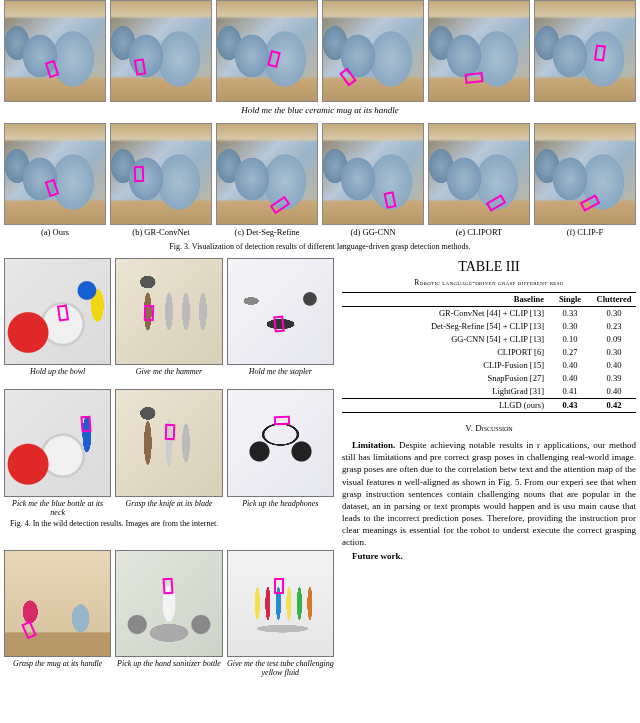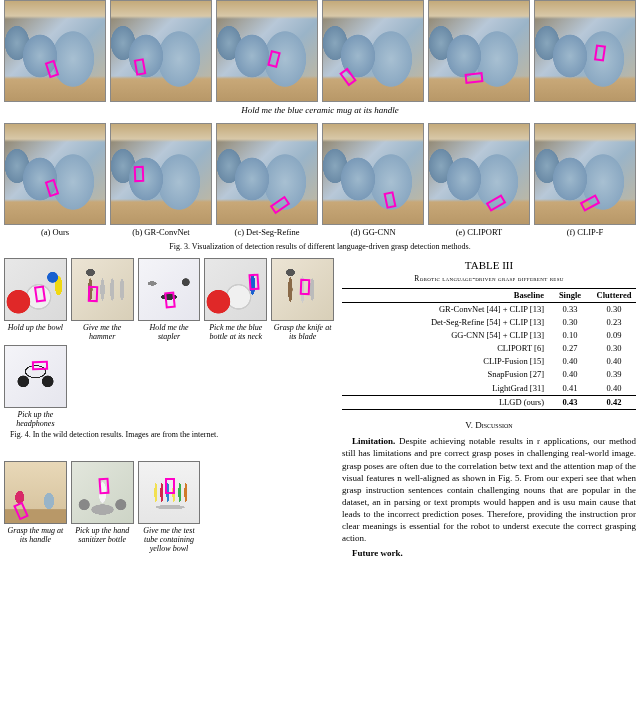--- a/index.html
+++ b/index.html
@@ -67,21 +67,21 @@
     }
     .lower {
       display: flex;
       gap: 8px;
       padding: 0 4px;
     }
     .left-col { flex: 0 0 330px; }
     .right-col { flex: 1; min-width: 0; }
     .wild-grid {
       display: grid;
-      grid-template-columns: repeat(5, 1fr);
+      grid-template-columns: repeat(3, 1fr);
       gap: 4px 4px;
     }
     .wild-item { width: 100%; }
     .wild-img {
       width: 100%;
       aspect-ratio: 1/1;
       position: relative;
       overflow: hidden;
       border: 1px solid #777;
     }
@@ -157,21 +157,21 @@
     .wild-cap {
       text-align: center;
       font-style: italic;
       font-size: 8px;
       line-height: 1.15;
       margin-top: 2px;
       min-height: 18px;
     }
     .table-title {
       text-align: center;
-      font-size: 11px;
+      font-size: 14px;
       margin-bottom: 2px;
     }
     .table-caption {
       text-align: center;
       font-size: 7.5px;
       font-variant: small-caps;
       letter-spacing: 0.3px;
       margin-bottom: 4px;
     }
     table { width: 100%; border-collapse: collapse; font-size: 8.5px; }
@@ -302,21 +302,21 @@
       <div class="wild-item">
           <div class="wild-img sanitizer">
             <div class="grasp-box" style="left:44%;top:26%;transform:rotate(-4deg)"></div>
           </div>
           <div class="wild-cap">Pick up the hand sanitizer bottle</div>
         </div>
       <div class="wild-item">
           <div class="wild-img tubes">
             <div class="grasp-box" style="left:44%;top:26%;transform:rotate(0deg)"></div>
           </div>
-          <div class="wild-cap">Give me the test tube containing yellow bowl</div>
+          <div class="wild-cap">Give me the test tube challenging yellow fluid</div>
         </div>
     </div>
   </div>
 
   <div class="right-col">
     <div class="table-title">TABLE III</div>
     <div class="table-caption">Robotic language-driven grasp different resu</div>
     <table>
       <thead>
         <tr>

